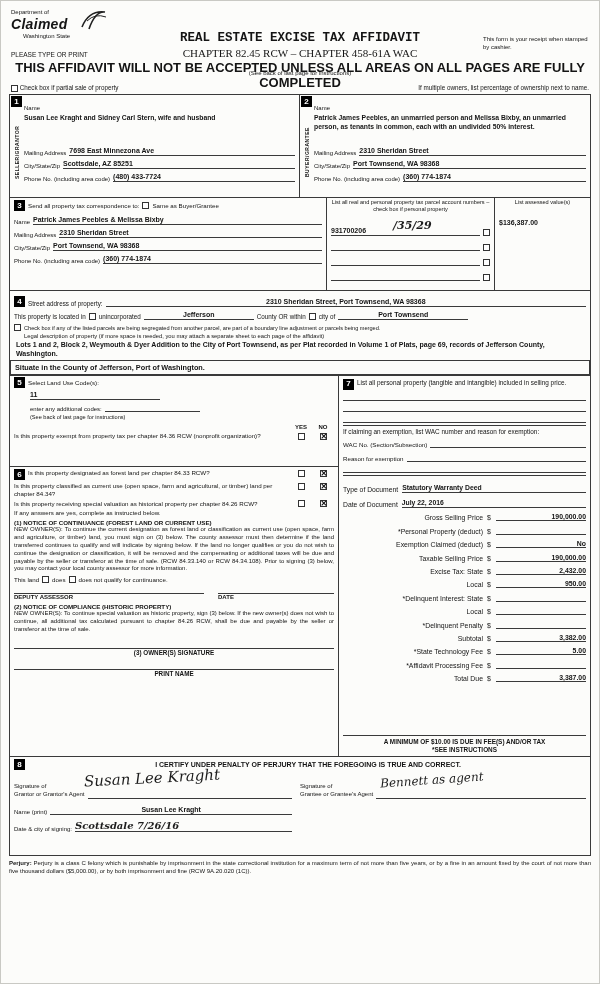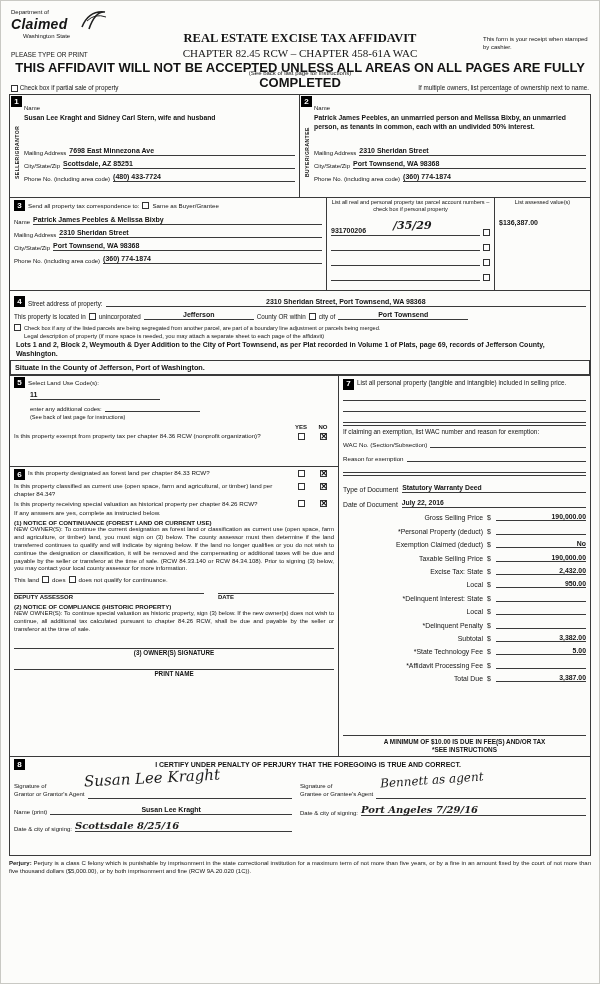--- a/index.html
+++ b/index.html
@@ -26,21 +26,21 @@
   .vert{writing-mode:vertical-rl;transform:rotate(180deg);font-size:5px;
     font-weight:bold;letter-spacing:.5px;text-align:center;}
   
   .header{position:relative;height:76px;}
   .logo-small{position:absolute;left:2px;top:2px;font-size:6px;}
   .logo-big{position:absolute;left:2px;top:9px;font-size:14px;font-weight:bold;
     font-style:italic;letter-spacing:.3px;}
   .logo-state{position:absolute;left:14px;top:26px;font-size:6px;}
   .logo-svg{position:absolute;left:70px;top:0px;}
   .title{position:absolute;top:24px;left:0;width:100%;text-align:center;
-    font-family:Liberation Serif, serif;font-weight:bold;font-size:12.5px;}
+    font-family:Liberation Mono, monospace;font-weight:bold;font-size:12.5px;}
   .please{position:absolute;left:2px;top:44px;font-size:6.5px;}
   .chapter{position:absolute;top:40px;left:0;width:100%;text-align:center;
     font-family:"Liberation Serif",serif;font-size:11px;}
   .receipt{position:absolute;right:0px;top:28px;width:108px;font-size:6px;line-height:1.35;}
   .warning{position:absolute;top:53px;left:0;width:100%;text-align:center;
     font-weight:bold;font-size:13px;}
   .seeback{position:absolute;top:63px;left:0;width:100%;text-align:center;font-size:6px;}
   .row-partial{display:flex;justify-content:space-between;align-items:center;
     font-size:6.3px;margin:1px 2px 2px 2px;}
   
@@ -474,36 +474,32 @@
           </span>
           <span class="fill"></span>
           <span class="hw sig-script">Susan Lee Kraght</span>
         </div>
         <div class="nm-row">
           <span>Name (print)</span>
           <span class="fill">Susan Lee Kraght</span>
         </div>
         <div class="dt-row">
           <span>Date &amp; city of signing:</span>
-          <span class="fill hw">Scottsdale  8/25/16</span>
+          <span class="fill hw">Scottsdale  7/26/16</span>
         </div>
       </div>
       <div class="sig-col" style="padding-right:0">
         <div class="sig-row">
           <span style="line-height:1.3">
             <span>Signature of</span><br>
             <span>Grantee or Grantee's Agent</span>
           </span>
           <span class="fill"></span>
           <span class="hw sig-script2">Bennett as agent</span>
         </div>
-        <div class="dt-row">
-          <span>Date &amp; city of signing:</span>
-          <span class="fill hw">Port Angeles  7/29/16</span>
-        </div>
       </div>
     </div>
   </div>
 
   <div class="perjury">
     <b>Perjury:</b>
     <span>Perjury is a class C felony which is punishable by imprisonment in the state correctional institution for a maximum term of not more than five years, or by a fine in an amount fixed by the court of not more than five thousand dollars ($5,000.00), or by both imprisonment and fine (RCW 9A.20.020 (1C)).</span>
   </div>
 
 

